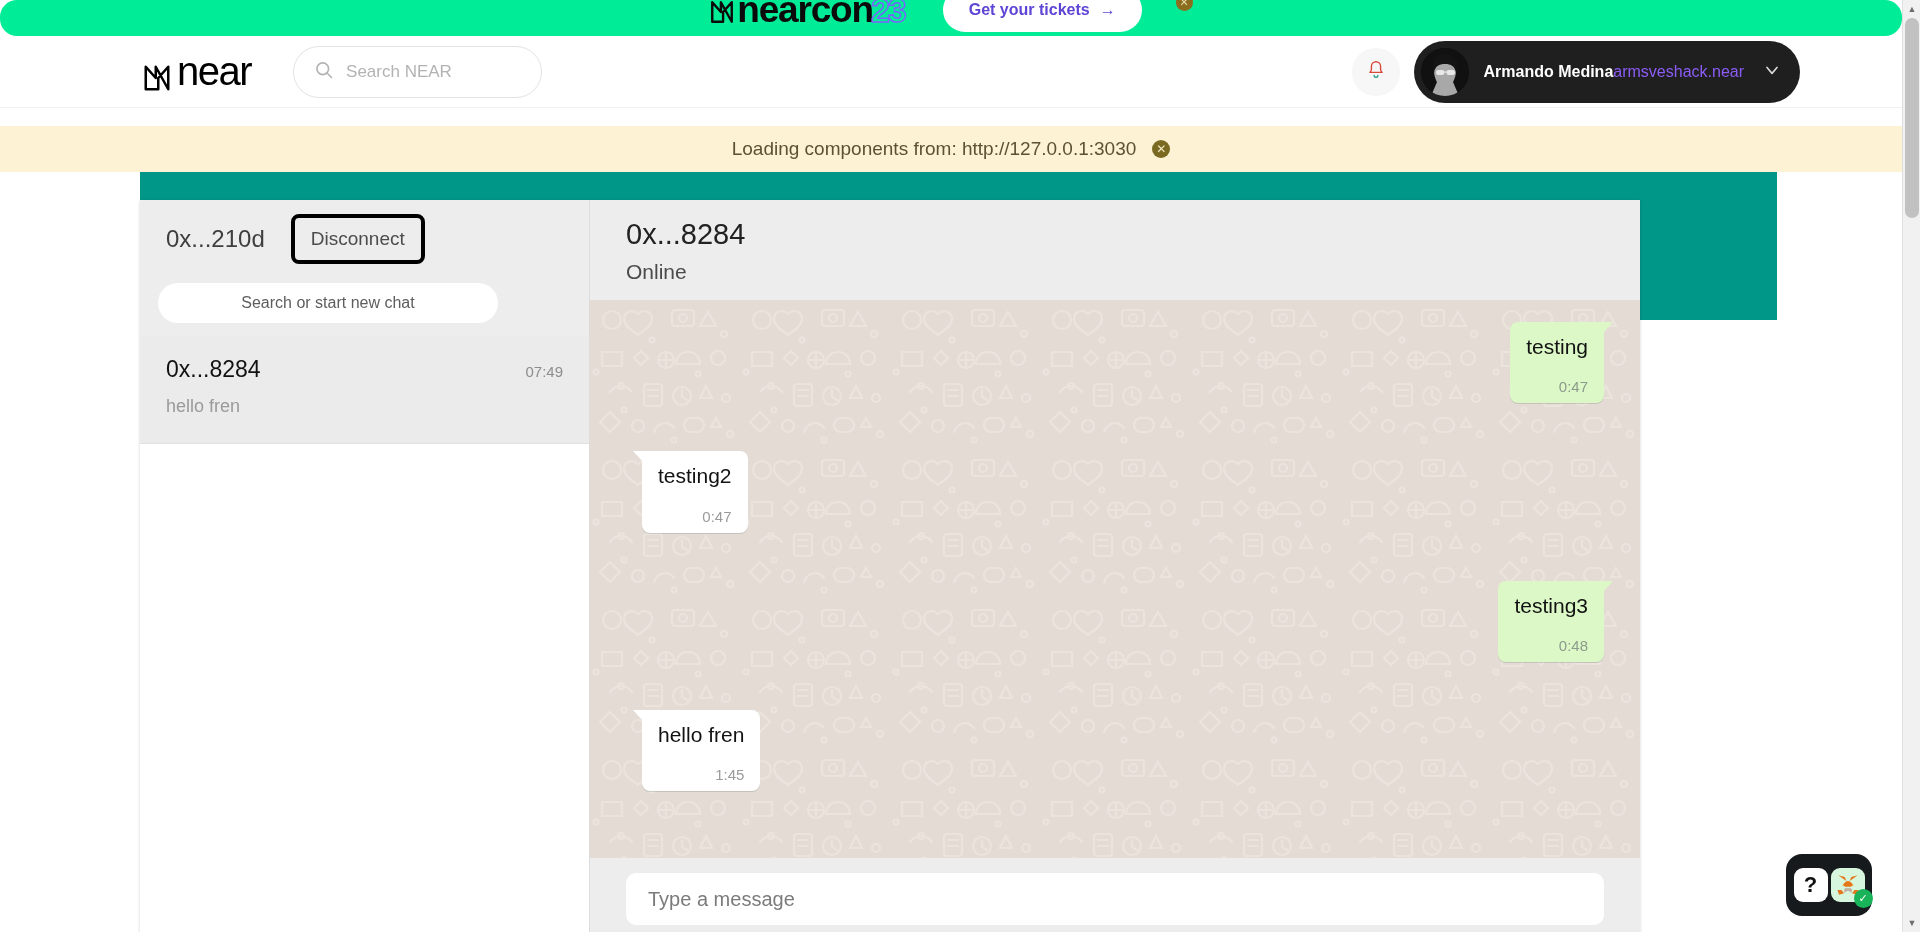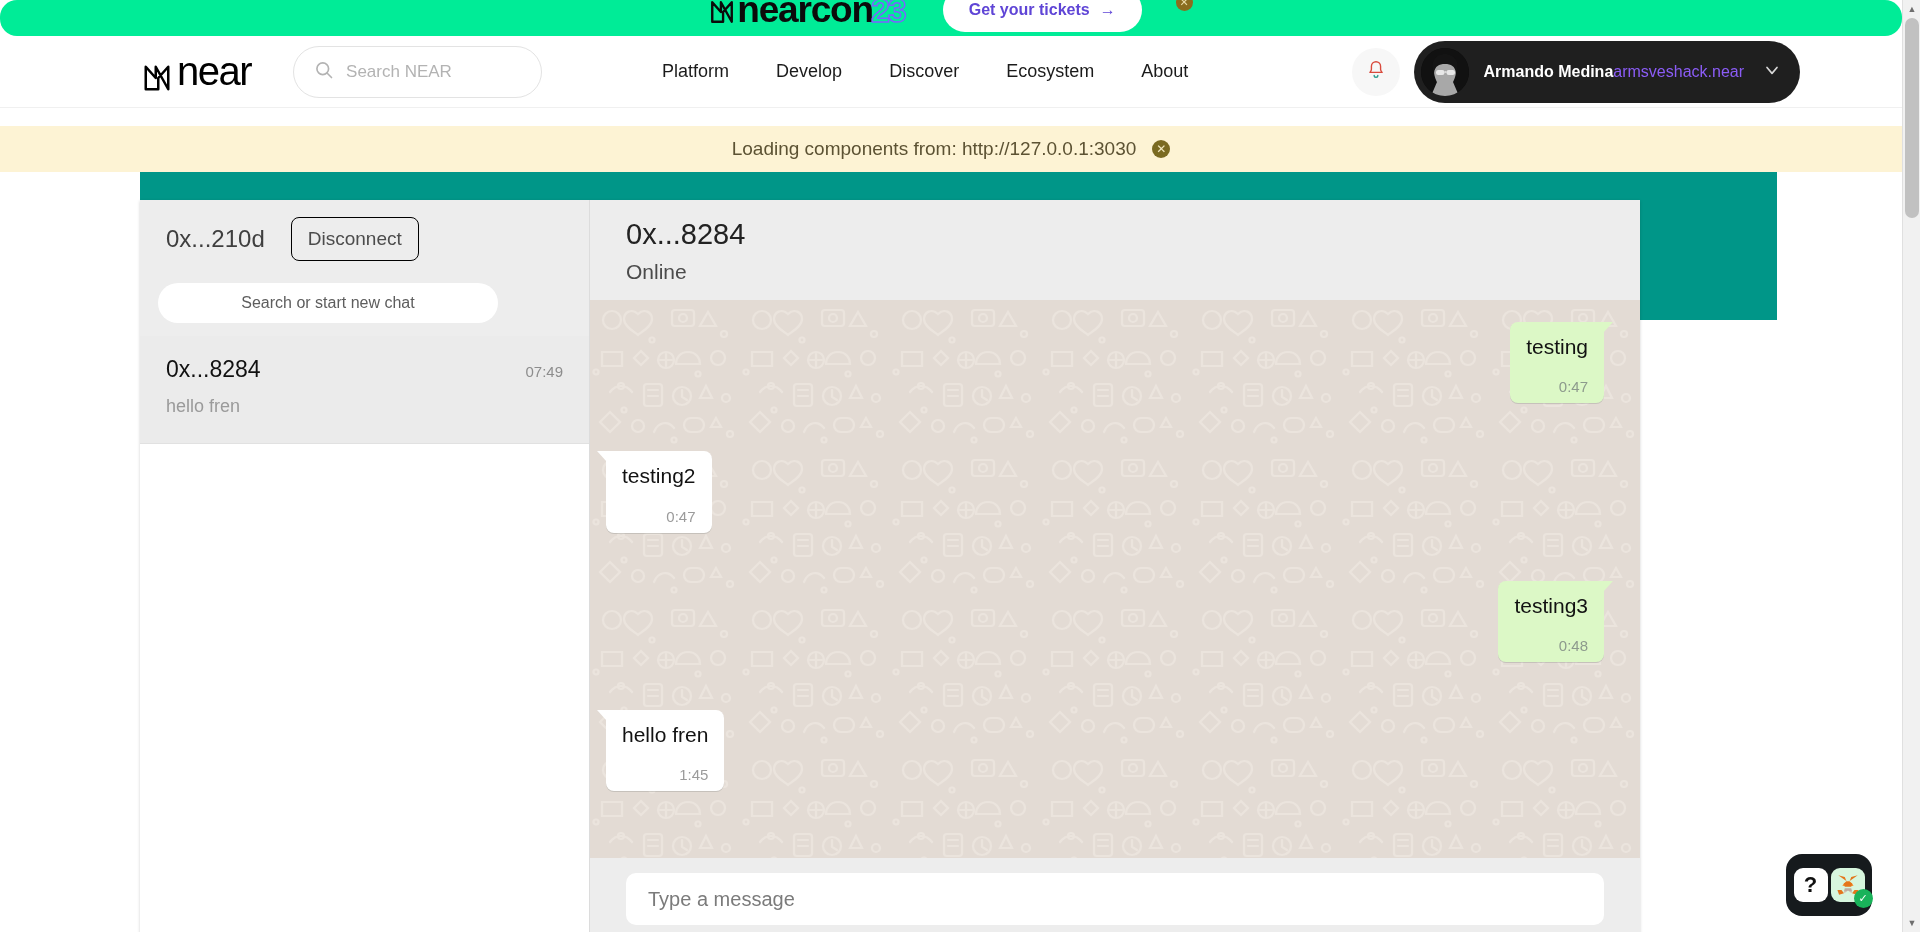--- a/index.html
+++ b/index.html
@@ -155,21 +155,21 @@
     display: flex; flex-direction: column;
   }
   .sidebar-header {
     height: 78px; background: #ededed;
     display: flex; align-items: center; gap: 26px;
     padding: 0 26px;
     flex: none;
   }
   .wallet-addr { font-size: 24px; color: #3f3f3f; white-space: nowrap; }
   .disconnect-btn {
-    border: 1px solid #000000; background: transparent;
+    border: 4px solid #000000; background: transparent;
     border-radius: 8px;
     padding: 10px 16px;
     font-size: 19px; color: #4c4c4c;
     font-family: "Liberation Sans", sans-serif;
     cursor: pointer; white-space: nowrap;
   }
   .sidebar-search-wrap {
     height: 58px; background: #ededed;
     display: flex; align-items: center;
     padding: 0 18px 8px 18px;
@@ -209,21 +209,21 @@
     padding: 16px 0 0 36px;
     flex: none;
   }
   .chat-title { font-size: 29px; color: #222; font-weight: 400; line-height: 1.3; }
   .chat-status { font-size: 21px; color: #4b4b4b; margin-top: 6px; }
 
   .messages {
     flex: 1;
     background-color: #e3dbd4;
     position: relative;
-    padding: 22px 36px 22px 16px;
+    padding: 22px 36px 22px 52px;
     display: flex; flex-direction: column; gap: 20px;
     overflow: hidden;
   }
   .doodle-layer {
     position: absolute; inset: 0;
     opacity: 0.55;
     pointer-events: none;
   }
   .msg-row { display: flex; position: relative; z-index: 2; }
   .msg-row.out { justify-content: flex-end; }
@@ -353,27 +353,20 @@
     <div class="nav-search">
       <span>
         <svg width="20" height="20" viewBox="0 0 24 24" aria-hidden="true">
           <circle cx="10.5" cy="10.5" r="7" fill="none" stroke="#b3b3b3" stroke-width="2"></circle>
           <line x1="15.6" y1="15.6" x2="21" y2="21" stroke="#b3b3b3" stroke-width="2" stroke-linecap="round"></line>
         </svg>
       </span>
       <input type="text" placeholder="Search NEAR" style="">
     </div>
 
-    <nav class="nav-links">
-      <a>Platform</a>
-      <a>Develop</a>
-      <a>Discover</a>
-      <a>Ecosystem</a>
-      <a>About</a>
-    </nav>
 
     <div class="nav-right">
       <button class="bell-btn">
         <span>
           <svg width="22" height="22" viewBox="0 0 24 24" aria-hidden="true">
             <path d="M12 3a5 5 0 0 0-5 5v3.3c0 1-.4 2-1.1 2.7l-.6.6h13.4l-.6-.6a3.8 3.8 0 0 1-1.1-2.7V8a5 5 0 0 0-5-5z" fill="none" stroke="#d94a3d" stroke-width="1.5" stroke-linejoin="round"></path>
             <path d="M10 18a2 2 0 0 0 4 0" fill="none" stroke="#2a9d8f" stroke-width="1.5" stroke-linecap="round"></path>
           </svg>
         </span>
       </button>

